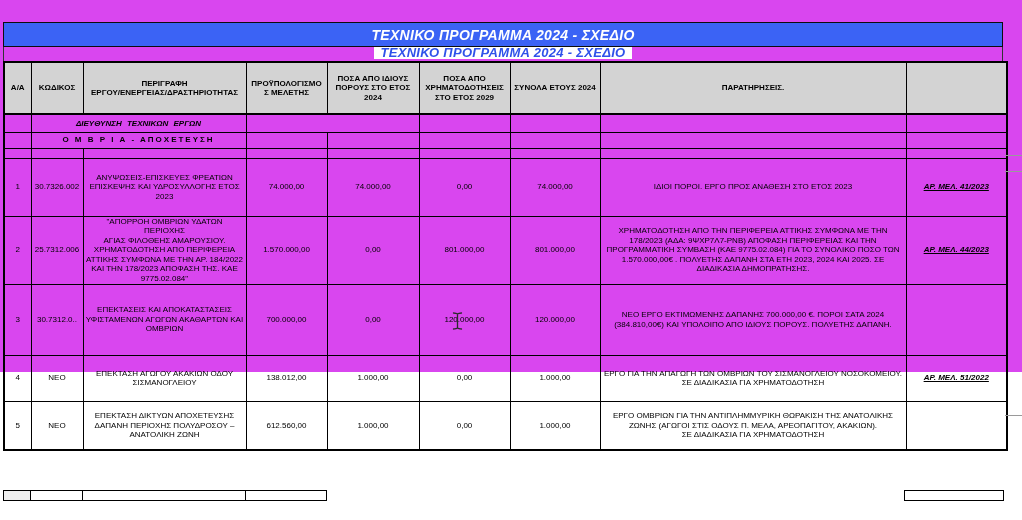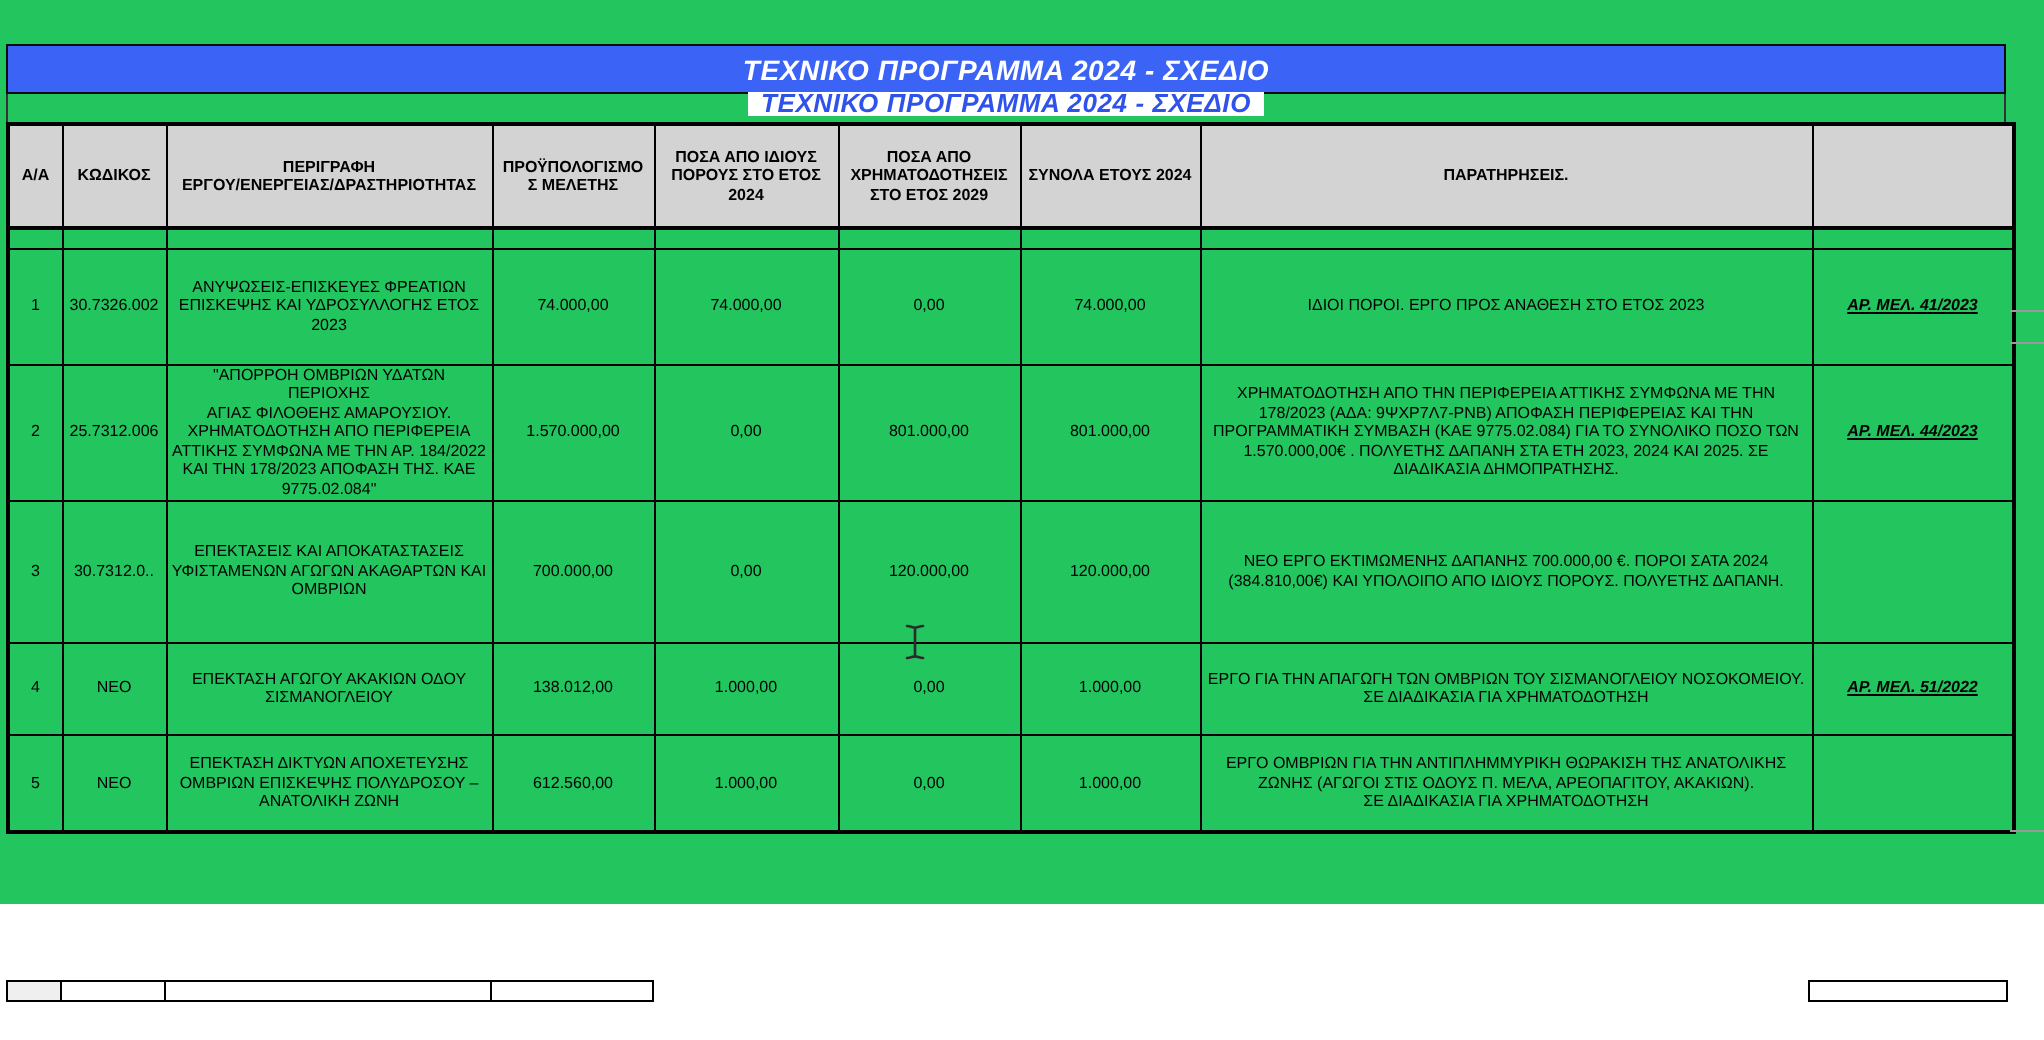--- a/index.html
+++ b/index.html
@@ -1,18 +1,18 @@
 <!DOCTYPE html>
 <html><head>
 <meta charset="utf-8">
 <style>
   html,body{margin:0;padding:0;}
   body{width:1022px;height:520px;background:#ffffff;overflow:hidden;
        font-family:"Liberation Sans", sans-serif;-webkit-font-smoothing:antialiased;}
-  #screen{position:relative;width:1022px;height:452px;background:#22c55e;}
+  #screen{position:relative;width:1022px;height:372px;background:#d946ef;}
 
   
   .title-band{position:absolute;left:3px;top:22px;width:1000px;height:25px;
               background:#3B63F5;border:1px solid #0d0d0d;box-sizing:border-box;}
   .title-text{position:absolute;left:0;top:4px;width:100%;text-align:center;
               color:#ffffff;font-size:14px;font-weight:bold;font-style:italic;
               letter-spacing:.3px;white-space:nowrap;}
   .title-echo{position:absolute;left:3px;top:43px;width:1000px;text-align:center;pointer-events:none;}
   .title-echo span{display:inline-block;background:#ffffff;color:#2f52ea;
               font-size:13px;font-weight:bold;font-style:italic;line-height:12px;
@@ -87,22 +87,41 @@
 ΠΟΡΟΥΣ ΣΤΟ ΕΤΟΣ
 2024</th>
       <th class="preline">ΠΟΣΑ ΑΠΟ
 ΧΡΗΜΑΤΟΔΟΤΗΣΕΙΣ
 ΣΤΟ ΕΤΟΣ 2029</th>
       <th>ΣΥΝΟΛΑ ΕΤΟΥΣ 2024</th>
       <th>ΠΑΡΑΤΗΡΗΣΕΙΣ.</th>
       <th></th>
     </tr>
 
-
-
+    <tr style="height:18px">
+      <td></td>
+      <td colspan="2" class="sec sec-italic">ΔΙΕΥΘΥΝΣΗ ΤΕΧΝΙΚΩΝ ΕΡΓΩΝ</td>
+      <td colspan="2"></td>
+      <td></td>
+      <td></td>
+      <td></td>
+      <td></td>
+    </tr>
+
+
+    <tr style="height:16px">
+      <td></td>
+      <td colspan="2" class="sec omvria">Ο Μ Β Ρ Ι Α - ΑΠΟΧΕΤΕΥΣΗ</td>
+      <td></td>
+      <td></td>
+      <td></td>
+      <td></td>
+      <td></td>
+      <td></td>
+    </tr>
 
     <tr style="height:10px">
       <td></td>
           <td></td>
       <td></td>
           <td></td>
       <td></td>
           <td></td>
       <td></td>
           <td></td>
@@ -170,21 +189,21 @@
       <td class="num">1.000,00</td>
       <td class="rem preline">ΕΡΓΟ ΓΙΑ ΤΗΝ ΑΠΑΓΩΓΗ ΤΩΝ ΟΜΒΡΙΩΝ ΤΟΥ ΣΙΣΜΑΝΟΓΛΕΙΟΥ ΝΟΣΟΚΟΜΕΙΟΥ.
 ΣΕ ΔΙΑΔΙΚΑΣΙΑ ΓΙΑ ΧΡΗΜΑΤΟΔΟΤΗΣΗ</td>
       <td class="study">ΑΡ. ΜΕΛ. 51/2022</td>
     </tr>
 
     <tr style="height:49px">
       <td class="num">5</td>
       <td>ΝΕΟ</td>
       <td class="desc preline">ΕΠΕΚΤΑΣΗ ΔΙΚΤΥΩΝ ΑΠΟΧΕΤΕΥΣΗΣ
-ΟΜΒΡΙΩΝ ΕΠΙΣΚΕΨΗΣ ΠΟΛΥΔΡΟΣΟΥ –
+ΔΑΠΑΝΗ ΠΕΡΙΟΧΗΣ ΠΟΛΥΔΡΟΣΟΥ –
 ΑΝΑΤΟΛΙΚΗ ΖΩΝΗ</td>
       <td class="num">612.560,00</td>
       <td class="num">1.000,00</td>
       <td class="num">0,00</td>
       <td class="num">1.000,00</td>
       <td class="rem preline">ΕΡΓΟ ΟΜΒΡΙΩΝ ΓΙΑ ΤΗΝ ΑΝΤΙΠΛΗΜΜΥΡΙΚΗ ΘΩΡΑΚΙΣΗ ΤΗΣ ΑΝΑΤΟΛΙΚΗΣ
 ΖΩΝΗΣ (ΑΓΩΓΟΙ ΣΤΙΣ ΟΔΟΥΣ Π. ΜΕΛΑ, ΑΡΕΟΠΑΓΙΤΟΥ, ΑΚΑΚΙΩΝ).
 ΣΕ ΔΙΑΔΙΚΑΣΙΑ ΓΙΑ ΧΡΗΜΑΤΟΔΟΤΗΣΗ</td>
       <td class="study"></td>
     </tr>

